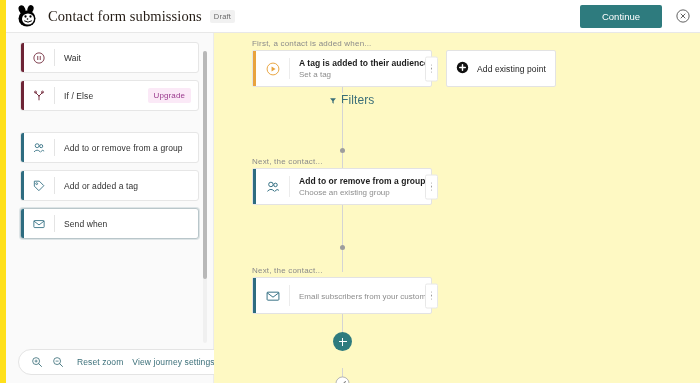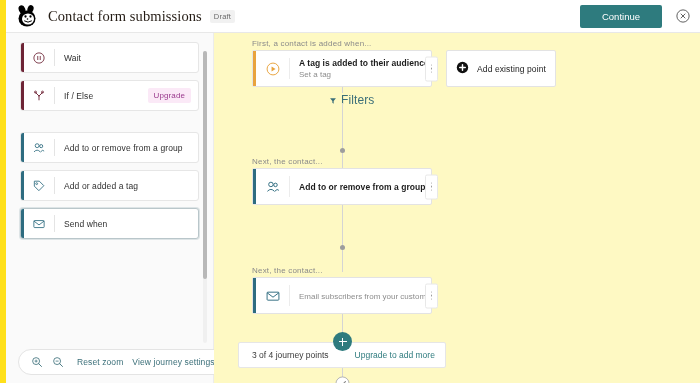--- a/index.html
+++ b/index.html
@@ -369,20 +369,21 @@
           <svg viewBox="0 0 20 20" width="16" height="16">
             <circle cx="7.4" cy="6.8" r="2.8" fill="none" stroke="#2e6c80" stroke-width="1.2"></circle>
             <circle cx="13.1" cy="7.4" r="2.2" fill="none" stroke="#2e6c80" stroke-width="1.2"></circle>
             <path d="M3 15.4 q4.4-4.8 8.8 0" stroke="#2e6c80" stroke-width="1.2" fill="none"></path>
             <path d="M12.2 15.4 q3.2-4 5.2-1.2" stroke="#2e6c80" stroke-width="1.2" fill="none"></path>
           </svg>
         </div>
         <div class="node-div"></div>
         <div class="node-text">
           <div class="node-title">Add to or remove from a group</div>
+          <div class="node-sub">Choose an existing group</div>
         </div>
         <div class="kebab">
             <i></i>
             <i></i>
             <i></i>
           </div>
       </div>
 
       <div class="conn" style="left:128px; top:172px; height:40px;"></div>
       <div class="conn-dot" style="left:126px; top:212px;"></div>
@@ -406,25 +407,20 @@
             <i></i>
             <i></i>
             <i></i>
           </div>
       </div>
 
       <div class="conn" style="left:128px; top:281px; height:22px;"></div>
 
       <div class="plus-circle" style="left:119px; top:299px;"></div>
 
-      <div class="journey-bar" style="left:24px; top:309px; width:208px;">
-        <div class="jb-count">3 of 4 journey points</div>
-        <div class="jb-sep"></div>
-        <div class="jb-link">Upgrade to add more</div>
-      </div>
 
       <div class="conn" style="left:128px; top:335px; height:9px;"></div>
 
       <div class="end-check" style="left:121px; top:343px;">
         <svg viewBox="0 0 16 16" width="15" height="15">
           <circle cx="8" cy="8" r="7" fill="#fff" stroke="#b0b0b0" stroke-width="1"></circle>
           <path d="M4.9 8.1 L7 10.2 L11.1 5.9" stroke="#8a8a8a" stroke-width="1.2" fill="none" stroke-linecap="round" stroke-linejoin="round"></path>
         </svg>
       </div>
 

